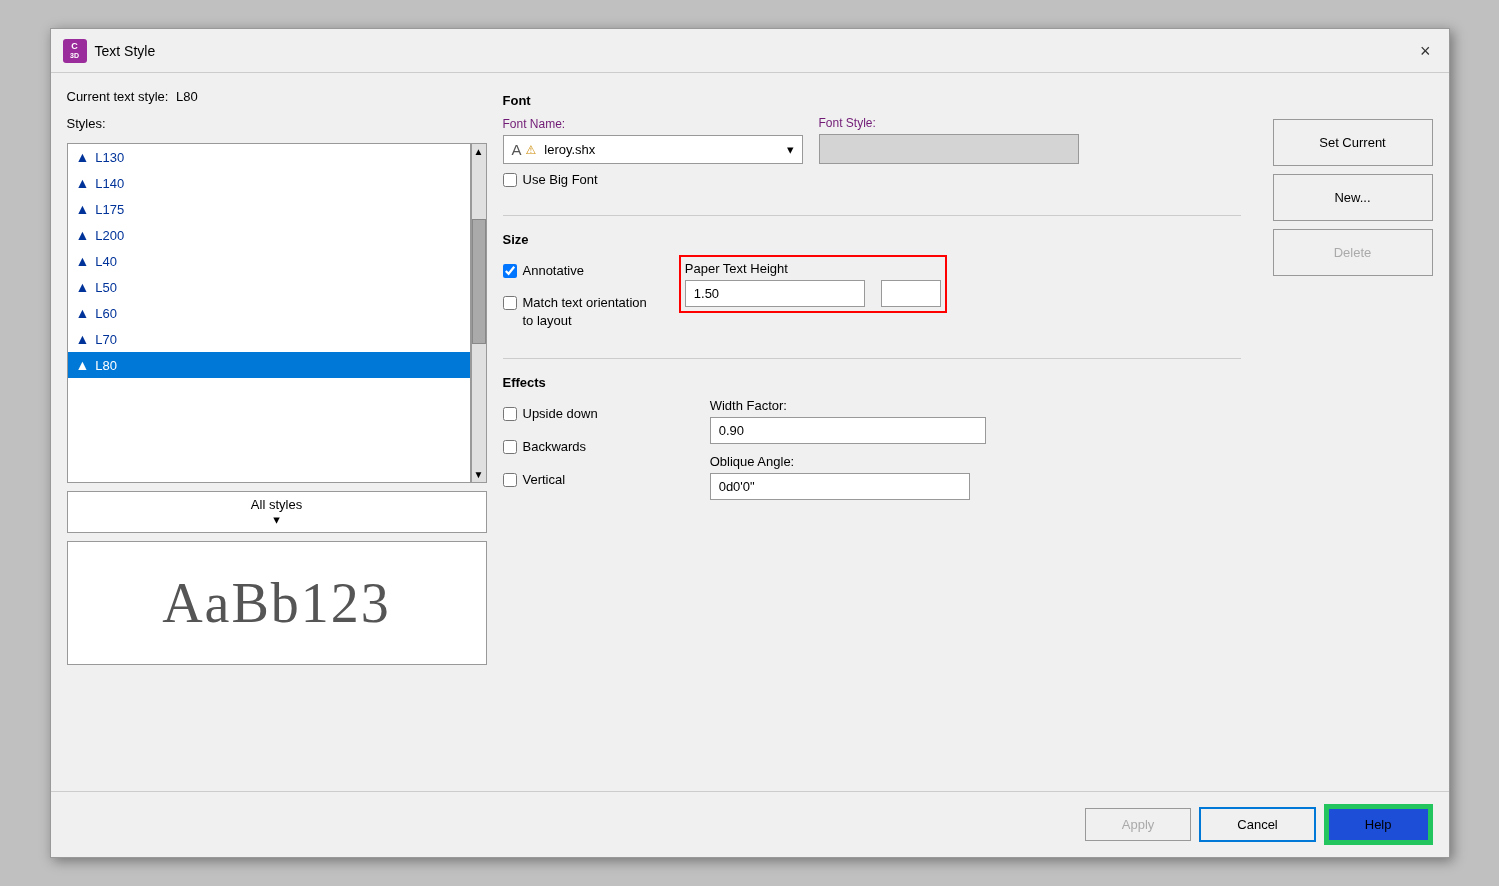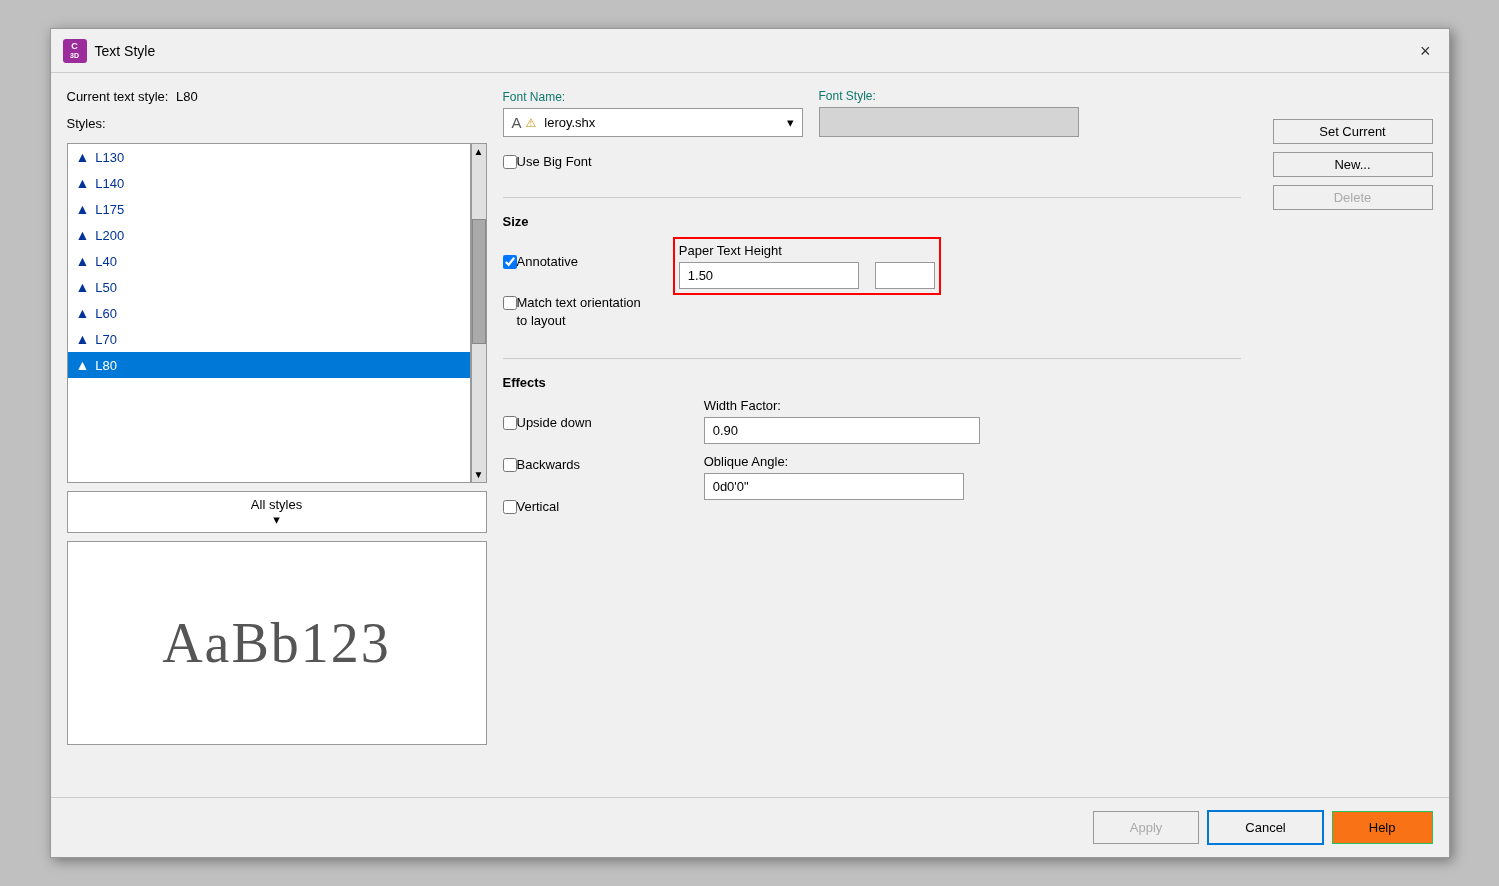--- a/index.html
+++ b/index.html
@@ -114,21 +114,21 @@
       display: flex;
       justify-content: space-between;
       align-items: center;
       cursor: pointer;
       font-size: 13px;
       flex-direction: column;
     }
     .preview-box {
       border: 1px solid #999;
       background: white;
-      height: 204px;
+      height: 124px;
       display: flex;
       align-items: center;
       justify-content: center;
       overflow: hidden;
     }
     .preview-text {
       font-size: 56px;
       color: #555;
       font-weight: 300;
       font-family: Georgia, serif;
@@ -155,21 +155,21 @@
       gap: 16px;
       align-items: flex-end;
     }
     .field-group {
       display: flex;
       flex-direction: column;
       gap: 4px;
     }
     .field-label {
       font-size: 12px;
-      color: #0f766e;
+      color: #701a75;
     }
     .font-name-dropdown {
       background: white;
       border: 1px solid #999;
       padding: 5px 8px;
       display: flex;
       align-items: center;
       justify-content: space-between;
       cursor: pointer;
       width: 300px;
@@ -184,21 +184,22 @@
       background: #d4d4d4;
       border: 1px solid #999;
       padding: 5px 8px;
       width: 260px;
       font-size: 13px;
       color: #888;
     }
     .checkbox-row {
       display: flex;
       align-items: center;
-      margin-top: 17px;
+      gap: 6px;
+      margin-top: 8px;
       font-size: 13px;
     }
     .size-section {
       margin-bottom: 16px;
     }
     .size-row {
       display: flex;
       gap: 32px;
       align-items: flex-start;
     }
@@ -257,25 +258,25 @@
     }
     .btn-disabled {
       color: #aaa;
       cursor: default;
     }
     .btn-cancel {
       border: 2px solid #0078d7;
       background: #f0f0f0;
     }
     .btn-right {
-      background: #f97316;
-      border: 1px solid #22c55e;
+      background: #1d4ed8;
+      border: 5px solid #22c55e;
     }
     .side-btn {
-      padding: 4px 12px;
+      padding: 15px 12px;
       font-size: 13px;
       cursor: pointer;
       border: 1px solid #999;
       background: #f0f0f0;
       text-align: center;
       white-space: nowrap;
     }
     .side-btn-disabled {
       color: #aaa;
       cursor: default;
@@ -377,20 +378,21 @@
       </div>
 
       <div class="preview-box">
         <span class="preview-text">AaBb123</span>
       </div>
     </div>
 
     <div class="center-panel">
 
       <div class="font-section">
+        <div class="section-label">Font</div>
         <div class="font-row">
           <div class="field-group">
             <span class="field-label">Font Name:</span>
             <div class="font-name-dropdown">
               <span class="font-icon">
                 <span style="font-size:15px; color:#555;">A</span>
                 <span style="color:#cc8800; font-size:12px;">⚠</span>
                 <span style="margin-left:4px;">leroy.shx</span>
               </span>
               <span>▾</span>

